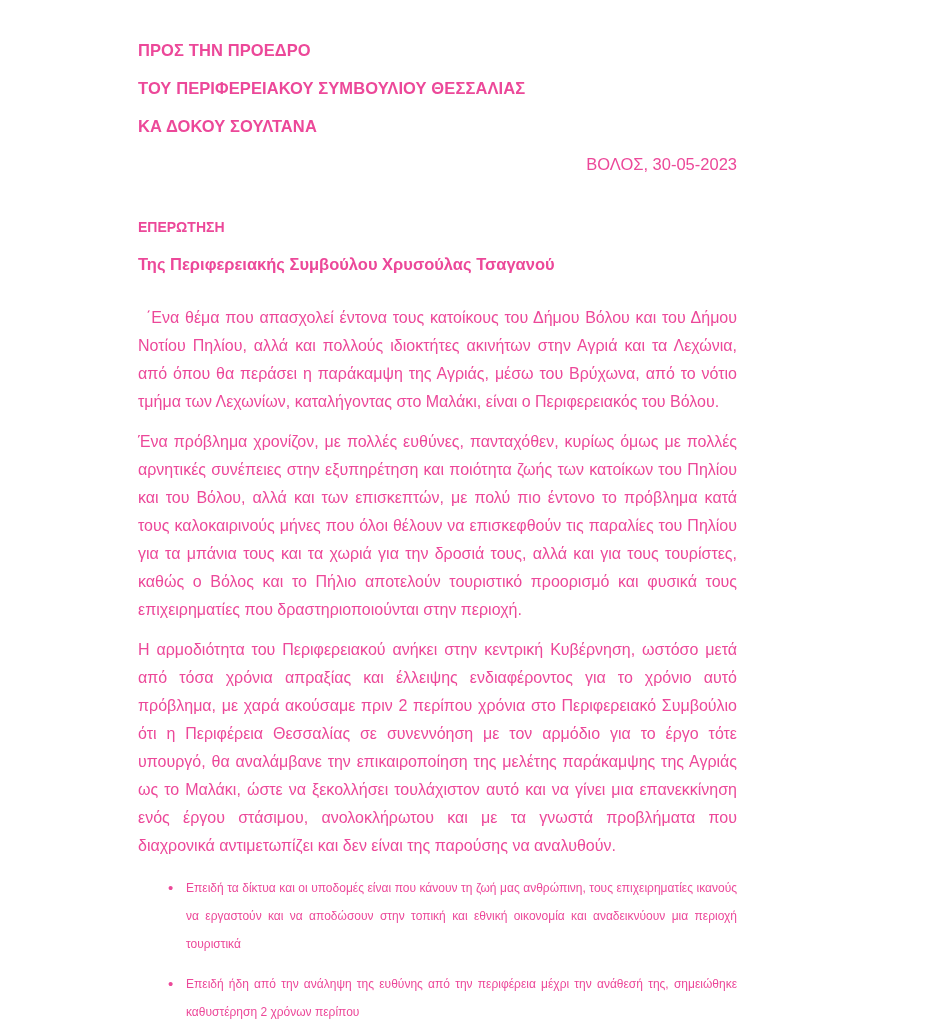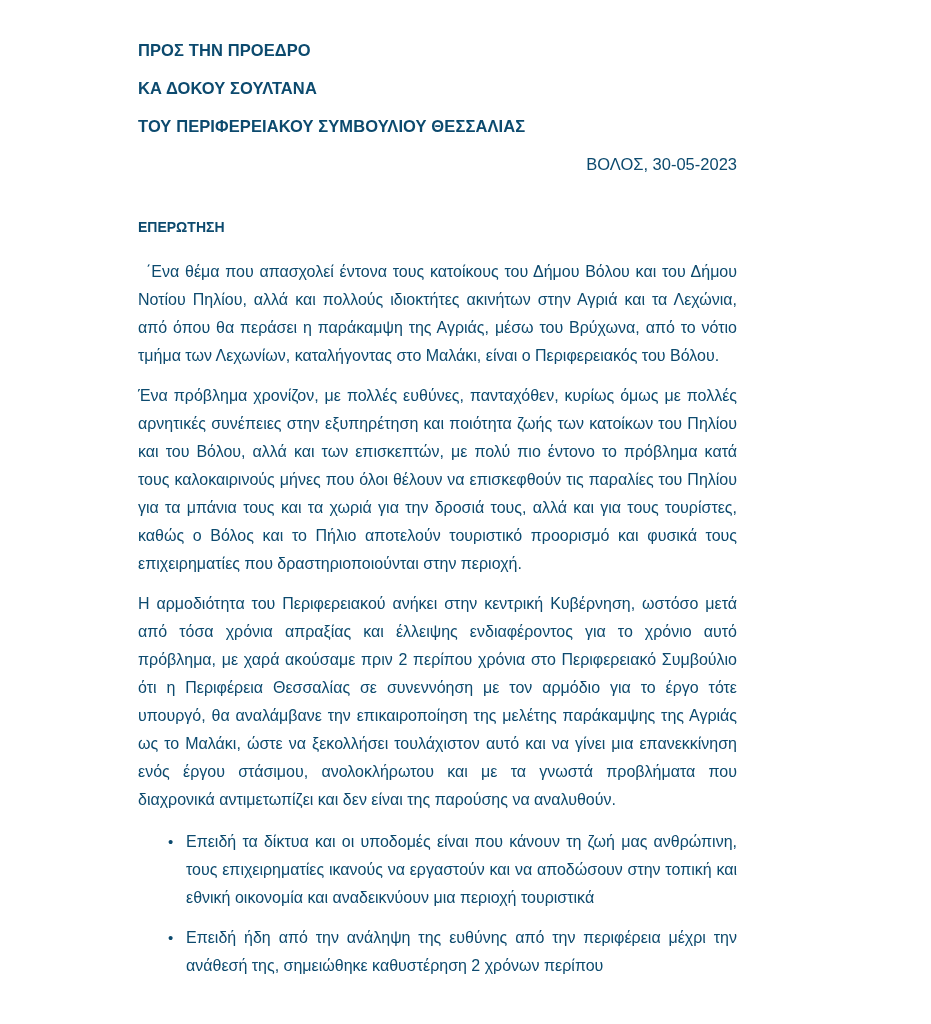--- a/index.html
+++ b/index.html
@@ -6,21 +6,21 @@
     margin: 0;
     padding: 0;
     background: #ffffff;
   }
   .page {
     position: relative;
     width: 878px;
     height: 1024px;
     box-sizing: border-box;
     background: #ffffff;
-    color: #0c4a6e;
+    color: #ec4899;
     font-family: "Liberation Sans", "DejaVu Sans", sans-serif;
     padding: 40px 141px 0 138px;
     overflow: hidden;
   }
   .hdr-line {
     font-weight: bold;
     font-size: 16.5px;
     line-height: 21px;
     margin: 0 0 17px 0;
     letter-spacing: 0.1px;
@@ -43,60 +43,61 @@
     line-height: 21px;
     margin: 16px 0 0 0;
   }
   .body-para {
     font-size: 16px;
     line-height: 28px;
     text-align: justify;
     margin: 12px 0 0 0;
   }
   .body-para.first {
-    margin-top: 20px;
+    margin-top: 29px;
     text-indent: 8px;
   }
   .bullet-list {
     margin-top: 14px;
   }
   .bullet-row {
     display: flex;
     align-items: flex-start;
     margin: 12px 0 0 0;
   }
   .bullet-dot {
     flex: none;
     width: 18px;
     margin-left: 30px;
     font-size: 15px;
     line-height: 28px;
     text-align: left;
   }
   .bullet-text {
     flex: 1;
-    font-size: 16px;
+    font-size: 12px;
     line-height: 28px;
     text-align: justify;
   }
 </style>
 </head>
 <body>
 
 <div class="page">
 
   <header>
     <p class="hdr-line">ΠΡΟΣ ΤΗΝ ΠΡΟΕΔΡΟ</p>
+    <p class="hdr-line">ΤΟΥ ΠΕΡΙΦΕΡΕΙΑΚΟΥ ΣΥΜΒΟΥΛΙΟΥ ΘΕΣΣΑΛΙΑΣ</p>
     <p class="hdr-line">ΚΑ ΔΟΚΟΥ ΣΟΥΛΤΑΝΑ</p>
-    <p class="hdr-line">ΤΟΥ ΠΕΡΙΦΕΡΕΙΑΚΟΥ ΣΥΜΒΟΥΛΙΟΥ ΘΕΣΣΑΛΙΑΣ</p>
   </header>
 
   <div class="dateline">ΒΟΛΟΣ, 30-05-2023</div>
 
   <p class="doc-title">ΕΠΕΡΩΤΗΣΗ</p>
+  <p class="doc-subtitle">Της Περιφερειακής Συμβούλου  Χρυσούλας Τσαγανού</p>
 
   <section>
     <p class="body-para first">΄Ενα θέμα που απασχολεί έντονα τους κατοίκους του Δήμου Βόλου και του Δήμου Νοτίου Πηλίου, αλλά και πολλούς ιδιοκτήτες ακινήτων στην Αγριά και τα Λεχώνια, από όπου θα περάσει η παράκαμψη  της Αγριάς, μέσω του Βρύχωνα, από το νότιο τμήμα των Λεχωνίων, καταλήγοντας στο Μαλάκι, είναι ο Περιφερειακός του Βόλου.</p>
     <p class="body-para">Ένα πρόβλημα χρονίζον, με πολλές ευθύνες, πανταχόθεν, κυρίως όμως με πολλές αρνητικές συνέπειες στην εξυπηρέτηση και ποιότητα ζωής των κατοίκων του Πηλίου και του Βόλου, αλλά και των επισκεπτών, με πολύ πιο έντονο το πρόβλημα κατά τους καλοκαιρινούς μήνες που όλοι θέλουν να επισκεφθούν τις παραλίες του Πηλίου για τα μπάνια τους και τα χωριά για την δροσιά τους, αλλά και για τους τουρίστες, καθώς ο Βόλος και το Πήλιο αποτελούν τουριστικό προορισμό και φυσικά τους επιχειρηματίες που δραστηριοποιούνται στην περιοχή.</p>
     <p class="body-para">Η αρμοδιότητα του Περιφερειακού ανήκει στην κεντρική Κυβέρνηση, ωστόσο μετά από τόσα χρόνια απραξίας και έλλειψης ενδιαφέροντος για το χρόνιο αυτό πρόβλημα, με χαρά ακούσαμε πριν 2 περίπου χρόνια στο Περιφερειακό Συμβούλιο ότι η Περιφέρεια Θεσσαλίας σε συνεννόηση με τον αρμόδιο για το έργο τότε υπουργό, θα αναλάμβανε την επικαιροποίηση της μελέτης παράκαμψης της Αγριάς ως το Μαλάκι, ώστε να ξεκολλήσει τουλάχιστον αυτό και να γίνει μια επανεκκίνηση ενός έργου στάσιμου, ανολοκλήρωτου και με τα γνωστά προβλήματα που διαχρονικά αντιμετωπίζει και δεν είναι της παρούσης να αναλυθούν.</p>
 
     <div class="bullet-list">
       <div class="bullet-row">
         <span class="bullet-dot">•</span>
         <span class="bullet-text">Επειδή τα δίκτυα και οι υποδομές είναι που κάνουν τη ζωή μας ανθρώπινη, τους επιχειρηματίες ικανούς να εργαστούν και να αποδώσουν στην τοπική και εθνική οικονομία και αναδεικνύουν μια περιοχή τουριστικά</span>

